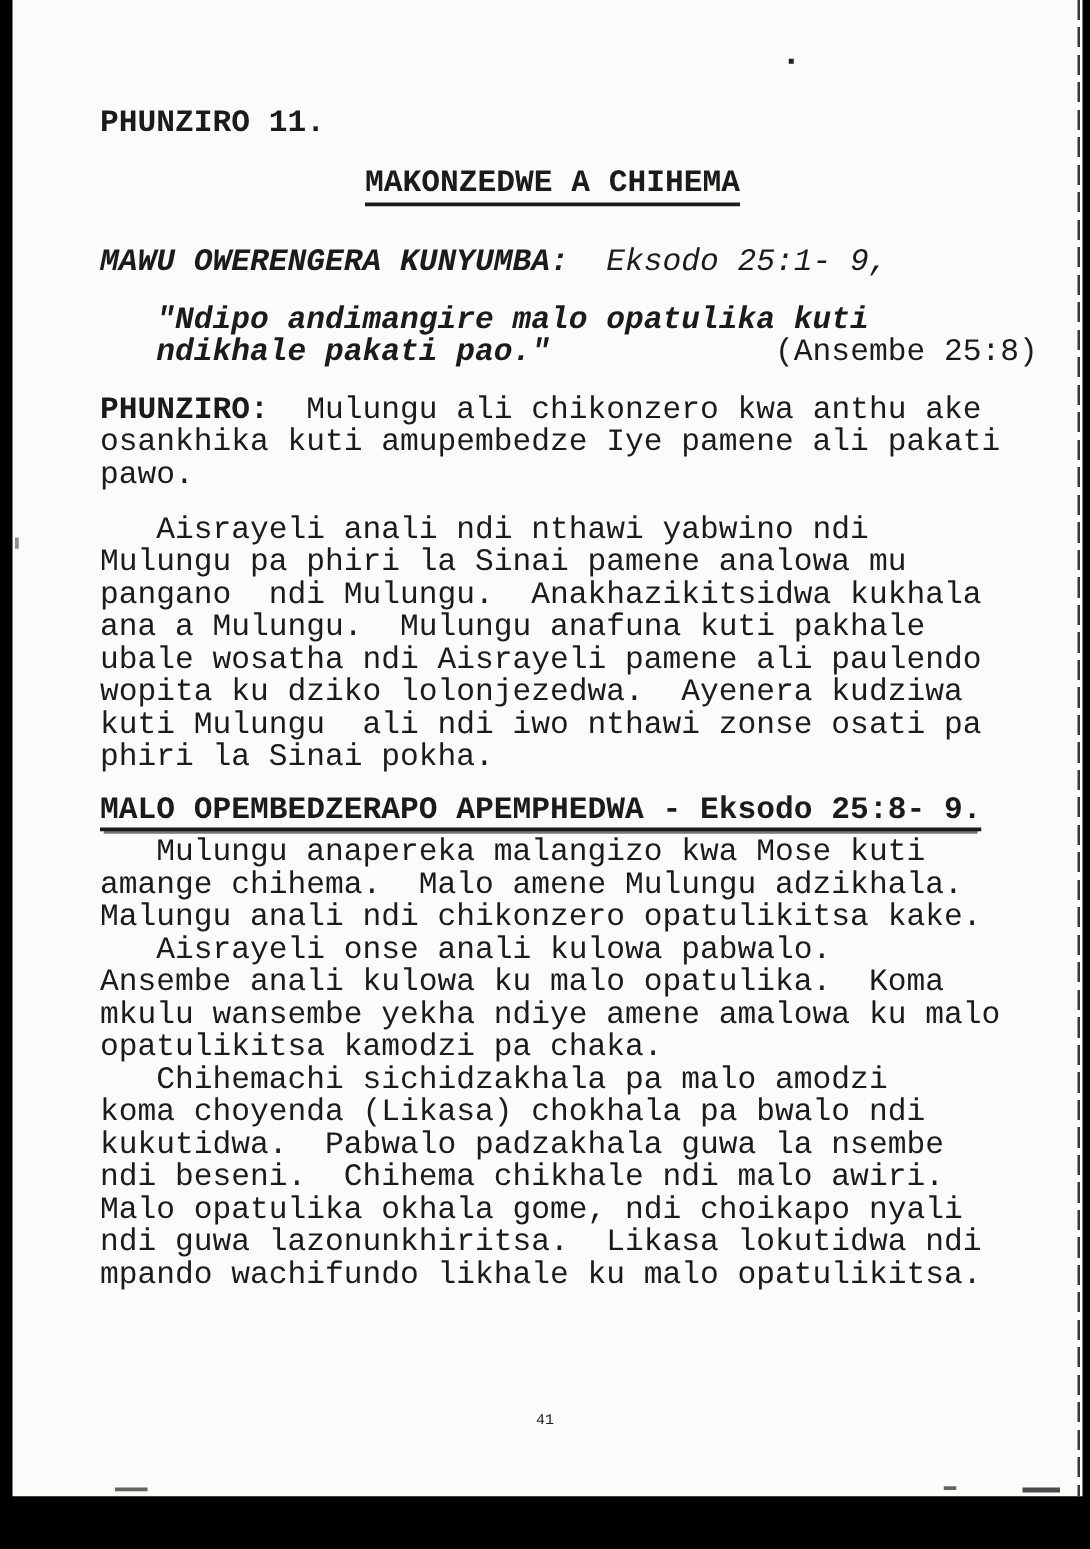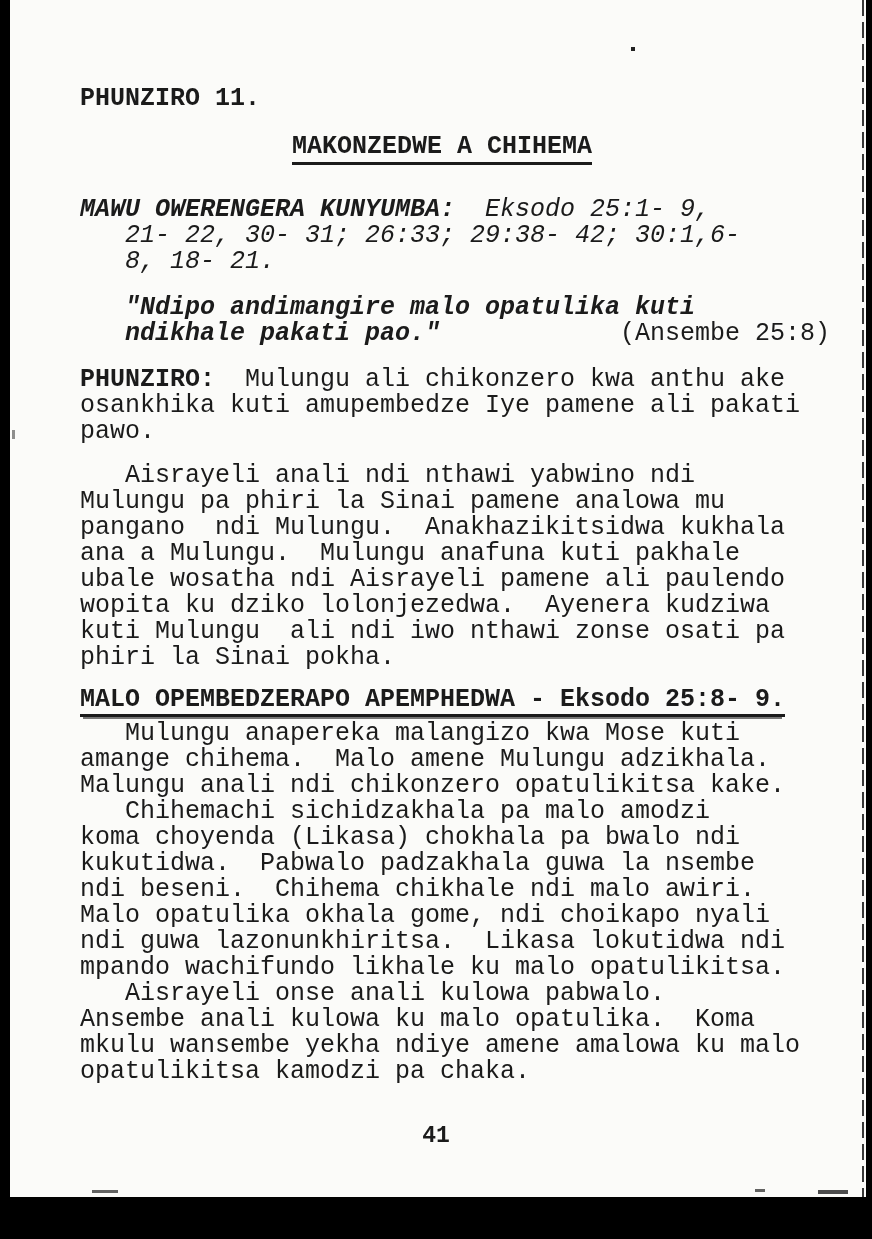--- a/index.html
+++ b/index.html
@@ -76,42 +76,40 @@
     padding-bottom: 1px;
     text-align: center;
   }
   .para-mose   { margin-top: 4px; }
   .para-chihema { margin-top: 0; }
   .para-kulowa  { margin-top: 0; }
 
   .pagenum {
     position: absolute; left: 0; right: 0; top: 1126px;
     text-align: center;
-    font-size: 23px; line-height: 20px;
+    font-size: 12px; line-height: 20px;
     font-family: "Liberation Mono", "DejaVu Sans Mono", monospace;
-    font-weight: bold;
+    font-weight: normal;
   }
 </style>
 </head>
 <body>
 
 <div class="paper">
 
   <div class="content">
 
     <div class="lesson">PHUNZIRO 11.</div>
 
     <div class="titlewrap">
       <span class="doc-title">MAKONZEDWE A CHIHEMA</span>
     </div>
 
     <div class="reading">
       <div class="line"><span class="b">MAWU OWERENGERA KUNYUMBA:</span><span>  Eksodo 25:1- 9,</span></div>
-      <div class="pre">   21- 22, 30- 31; 26:33; 29:38- 42; 30:1,6-
-   8, 18- 21.</div>
     </div>
 
     <div class="pamtima">
       <div class="line b i">   "Ndipo andimangire malo opatulika kuti</div>
       <div class="line"><span class="b i">   ndikhale pakati pao."</span><span>            (Ansembe 25:8)</span></div>
     </div>
 
     <div class="choonadi">
       <div class="line"><span class="b">PHUNZIRO:</span><span>  Mulungu ali chikonzero kwa anthu ake</span></div>
       <div class="pre">osankhika kuti amupembedze Iye pamene ali pakati
@@ -128,32 +126,32 @@
 phiri la Sinai pokha.</div>
 
     <div class="sectionwrap">
       <span class="section-heading">MALO OPEMBEDZERAPO APEMPHEDWA - Eksodo 25:8- 9.</span>
     </div>
 
     <div class="pre para-mose">   Mulungu anapereka malangizo kwa Mose kuti
 amange chihema.  Malo amene Mulungu adzikhala.
 Malungu anali ndi chikonzero opatulikitsa kake.</div>
 
+    <div class="pre para-kulowa">   Aisrayeli onse anali kulowa pabwalo.
+Ansembe anali kulowa ku malo opatulika.  Koma
+mkulu wansembe yekha ndiye amene amalowa ku malo
+opatulikitsa kamodzi pa chaka.</div>
+
     <div class="pre para-chihema">   Chihemachi sichidzakhala pa malo amodzi
 koma choyenda (Likasa) chokhala pa bwalo ndi
 kukutidwa.  Pabwalo padzakhala guwa la nsembe
 ndi beseni.  Chihema chikhale ndi malo awiri.
 Malo opatulika okhala gome, ndi choikapo nyali
 ndi guwa lazonunkhiritsa.  Likasa lokutidwa ndi
 mpando wachifundo likhale ku malo opatulikitsa.</div>
-
-    <div class="pre para-kulowa">   Aisrayeli onse anali kulowa pabwalo.
-Ansembe anali kulowa ku malo opatulika.  Koma
-mkulu wansembe yekha ndiye amene amalowa ku malo
-opatulikitsa kamodzi pa chaka.</div>
 
   </div>
 
   <div class="pagenum">41</div>
 
   <div class="speck s1"></div>
   <div class="speck s2"></div>
   <div class="speck s3"></div>
   <div class="speck s4"></div>
   <div class="speck s5"></div>

